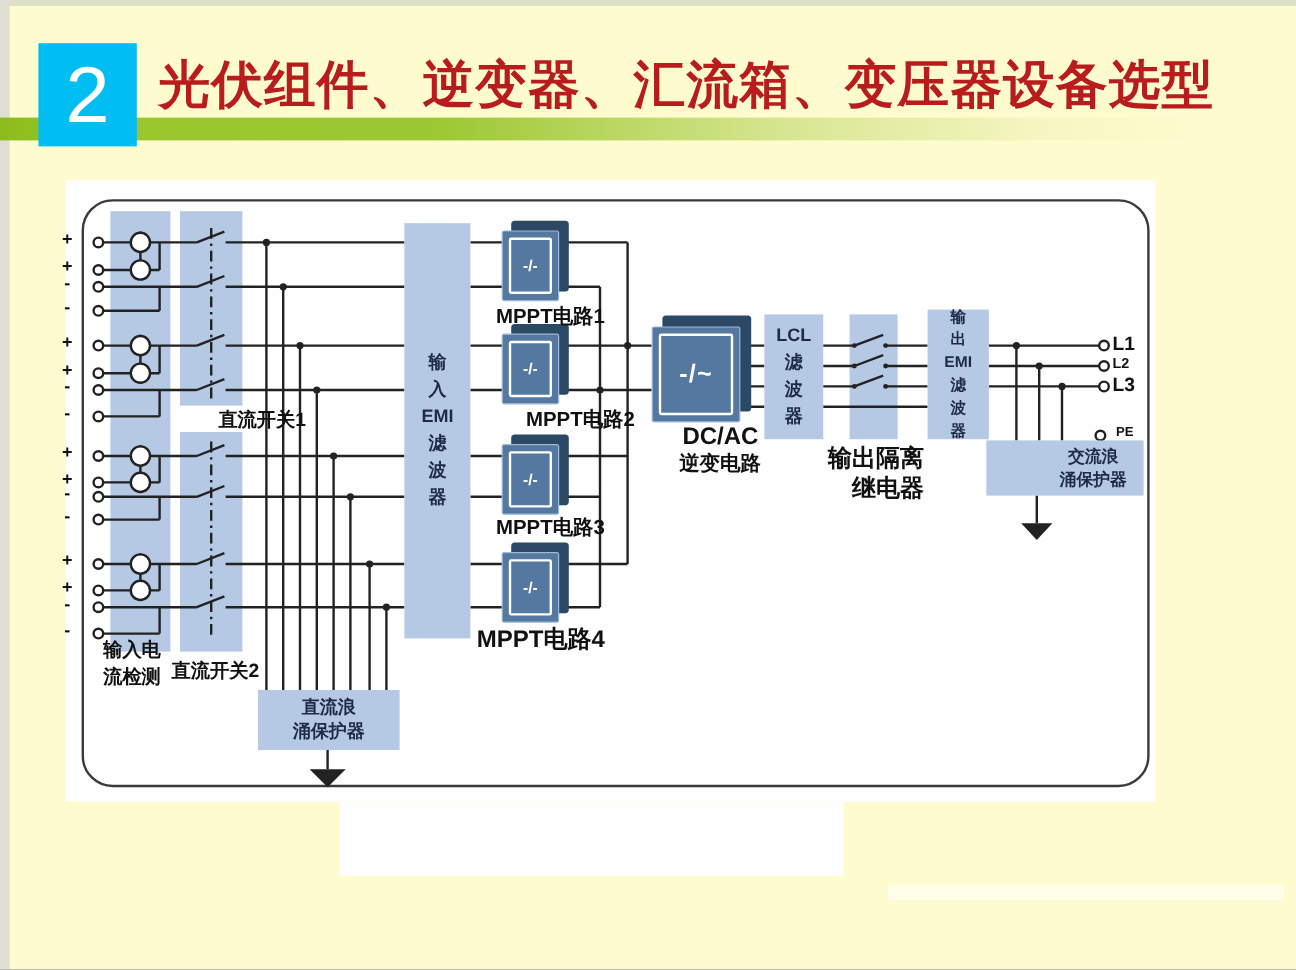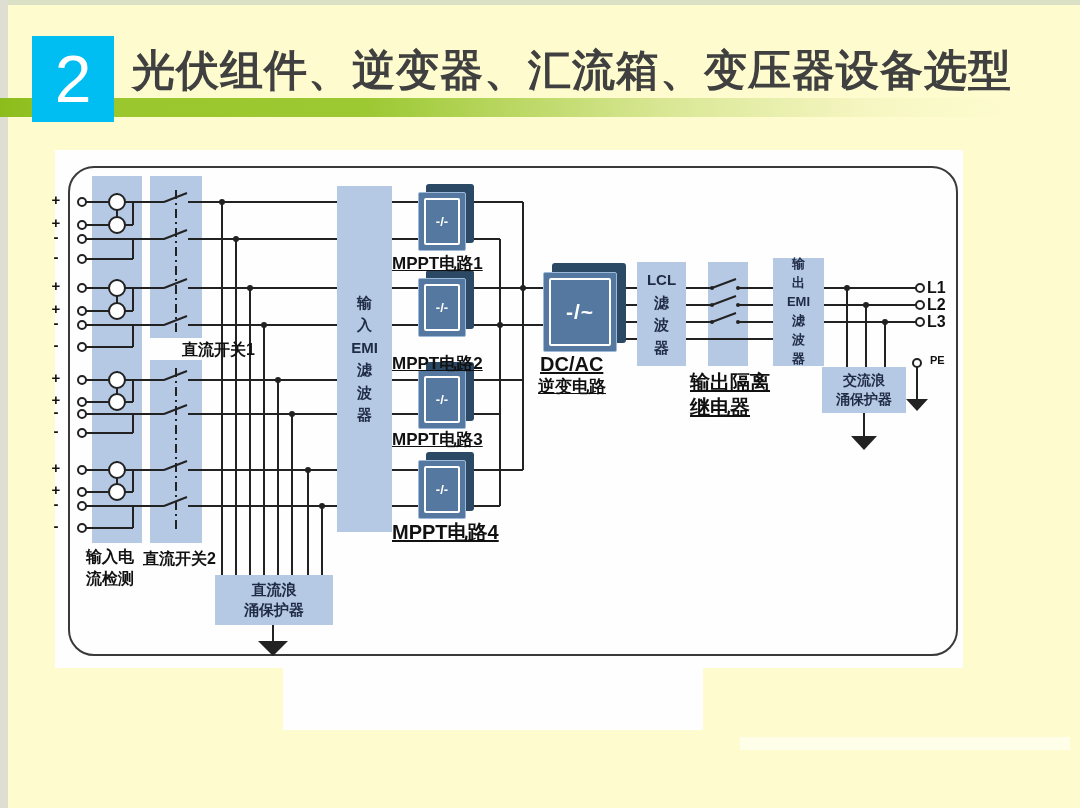--- a/index.html
+++ b/index.html
@@ -6,36 +6,36 @@
   #canvas{position:relative;width:1080px;height:808px;background:#FEFCCF;overflow:hidden;
           font-family:"Liberation Sans",sans-serif;}
   .abs{position:absolute;}
   
   #edge-top{left:0;top:0;width:1080px;height:5px;background:#DBE1C4;}
   #edge-left{left:0;top:0;width:8px;height:808px;background:#DEDED2;}
   #green-bar{left:0;top:98px;width:1010px;height:19px;
     background:linear-gradient(90deg,#8CBC1C 0%,#9AC72C 8%,#9CC832 36%,#D9E795 66%,#F6F6C2 86%,#FEFCCF 100%);}
   #badge{left:32px;top:36px;width:82px;height:86px;background:#00BEF2;color:#fff;
     display:flex;align-items:center;justify-content:center;font-size:66px;font-weight:400;z-index:3;}
-  #title{left:132px;top:42px;width:900px;height:56px;color:#404040;font-weight:bold;
+  #title{left:132px;top:42px;width:900px;height:56px;color:#b91c1c;font-weight:bold;
     font-family:"Liberation Serif",serif;font-size:43px;letter-spacing:1px;white-space:nowrap;z-index:3;}
   
   #panel{left:55px;top:150px;width:908px;height:518px;background:#FDFEFD;}
   #caption-strip{left:283px;top:668px;width:420px;height:62px;background:#FDFEFD;}
   #caption{left:283px;top:676px;width:420px;text-align:center;font-size:27px;font-weight:bold;
     color:#141414;letter-spacing:1px;z-index:5;}
   #dborder{left:68px;top:166px;width:886px;height:486px;border:2.5px solid #3A3A3A;border-radius:26px;}
   #strip-br{left:740px;top:737px;width:330px;height:13px;background:#FFFEE8;}
   
   .bluebox{background:#B5C8E4;z-index:2;}
   .boxtext{display:flex;align-items:center;justify-content:center;text-align:center;
     white-space:pre-line;color:#1F2A44;font-weight:bold;z-index:5;}
   
   .lbl{color:#111;font-weight:bold;z-index:5;white-space:pre-line;}
-  .center{text-align:left;text-decoration:underline;}
+  .center{text-align:right;}
   .psign{position:absolute;width:16px;text-align:center;font-size:15px;font-weight:bold;color:#111;z-index:5;}
   
   #schem{left:0;top:0;width:1080px;height:808px;z-index:3;pointer-events:none;}
   
   .box3d{z-index:4;}
   .b3-back{position:absolute;left:8px;top:0;right:0;bottom:8px;background:#2B4865;border-radius:3px;}
   .b3-front{position:absolute;left:0;top:8px;right:8px;bottom:0;background:#54789F;
     border:1px solid #9FB9D8;border-radius:2px;}
   .b3-inner{position:absolute;inset:5px;border:2px solid #fff;border-radius:2px;
     display:flex;align-items:center;justify-content:center;color:#fff;font-weight:bold;}
@@ -74,21 +74,21 @@
 滤
 波
 器</div>
   <div class="abs bluebox" style="left:708px;top:262px;width:40px;height:104px;"></div>
   <div class="abs bluebox boxtext" style="left:773px;top:258px;width:51px;height:108px;font-size:13px;line-height:1.45;">输
 出
 EMI
 滤
 波
 器</div>
-  <div class="abs bluebox boxtext" style="left:822px;top:367px;width:84px;height:46px;font-size:14px;line-height:1.35;">交流浪
+  <div class="abs bluebox boxtext" style="left:822px;top:367px;width:84px;height:46px;font-size:14px;line-height:1.35;padding-left:47px;">交流浪
 涌保护器</div>
 
   <svg class="abs" id="schem" viewBox="0 0 1080 808">
     <path fill="none" stroke="#222" stroke-width="2" d="
       M86 202H164 M188 202H337 M86 225H133 M86 239H164 M188 239H337 M86 259H133
       M133 202V225 M133 239V259 M117 193V225 M164 202L187 193 M164 239L187 230
       M86 288H164 M188 288H337 M86 311H133 M86 325H164 M188 325H337 M86 347H133
       M133 288V311 M133 325V347 M117 279V311 M164 288L187 279 M164 325L187 316
       M86 380H164 M188 380H337 M86 402H133 M86 414H164 M188 414H337 M86 433H133
       M133 380V402 M133 414V433 M117 371V402 M164 380L187 371 M164 414L187 405
@@ -188,38 +188,38 @@
       <div class="b3-inner" style="font-size:13px;">-/-</div>
     </div>
   </div>
   <div class="abs box3d inv" style="left:543px;top:263px;width:83px;height:89px;">
     <div class="b3-back"></div>
     <div class="b3-front">
       <div class="b3-inner" style="font-size:21px;letter-spacing:1px;">-/~</div>
     </div>
   </div>
 
-  <div class="abs lbl" style="left:86px;top:546px;width:66px;font-size:16px;line-height:1.35;">输入电
+  <div class="abs lbl" style="left:86px;top:532px;width:66px;font-size:16px;line-height:1.35;">输入电
 流检测</div>
   <div class="abs lbl" style="left:143px;top:549px;width:90px;font-size:16px;">直流开关2</div>
   <div class="abs lbl" style="left:146px;top:340px;width:90px;font-size:16px;margin-left:36px;">直流开关1</div>
 
   <div class="abs lbl center" style="left:392px;top:252px;width:112px;font-size:17px;">MPPT电路1</div>
-  <div class="abs lbl center" style="left:392px;top:352px;width:112px;font-size:17px;">MPPT电路2</div>
+  <div class="abs lbl center" style="left:392px;top:338px;width:112px;font-size:17px;padding-left:25px;">MPPT电路2</div>
   <div class="abs lbl center" style="left:392px;top:428px;width:112px;font-size:17px;">MPPT电路3</div>
   <div class="abs lbl center" style="left:392px;top:519px;width:112px;font-size:20px;">MPPT电路4</div>
 
   <div class="abs lbl center" style="left:540px;top:353px;width:92px;font-size:20px;">DC/AC</div>
   <div class="abs lbl center" style="left:538px;top:375px;width:96px;font-size:17px;">逆变电路</div>
 
   <div class="abs lbl center" style="left:690px;top:370px;width:80px;font-size:20px;line-height:1.25;">输出隔离
 继电器</div>
 
   <div class="abs lbl" style="left:927px;top:279px;font-size:16px;">L1</div>
-  <div class="abs lbl" style="left:927px;top:296px;font-size:16px;">L2</div>
+  <div class="abs lbl" style="left:927px;top:296px;font-size:12px;">L2</div>
   <div class="abs lbl" style="left:927px;top:313px;font-size:16px;">L3</div>
   <div class="abs lbl" style="left:930px;top:354px;font-size:11px;">PE</div>
 
 <div class="psign" style="left: 48px; top: 191px;">+</div>
     <div class="psign" style="left: 48px; top: 214px;">+</div>
     <div class="psign" style="left: 48px; top: 228px;">-</div>
     <div class="psign" style="left: 48px; top: 248px;">-</div>
     <div class="psign" style="left: 48px; top: 277px;">+</div>
     <div class="psign" style="left: 48px; top: 300px;">+</div>
     <div class="psign" style="left: 48px; top: 314px;">-</div>

